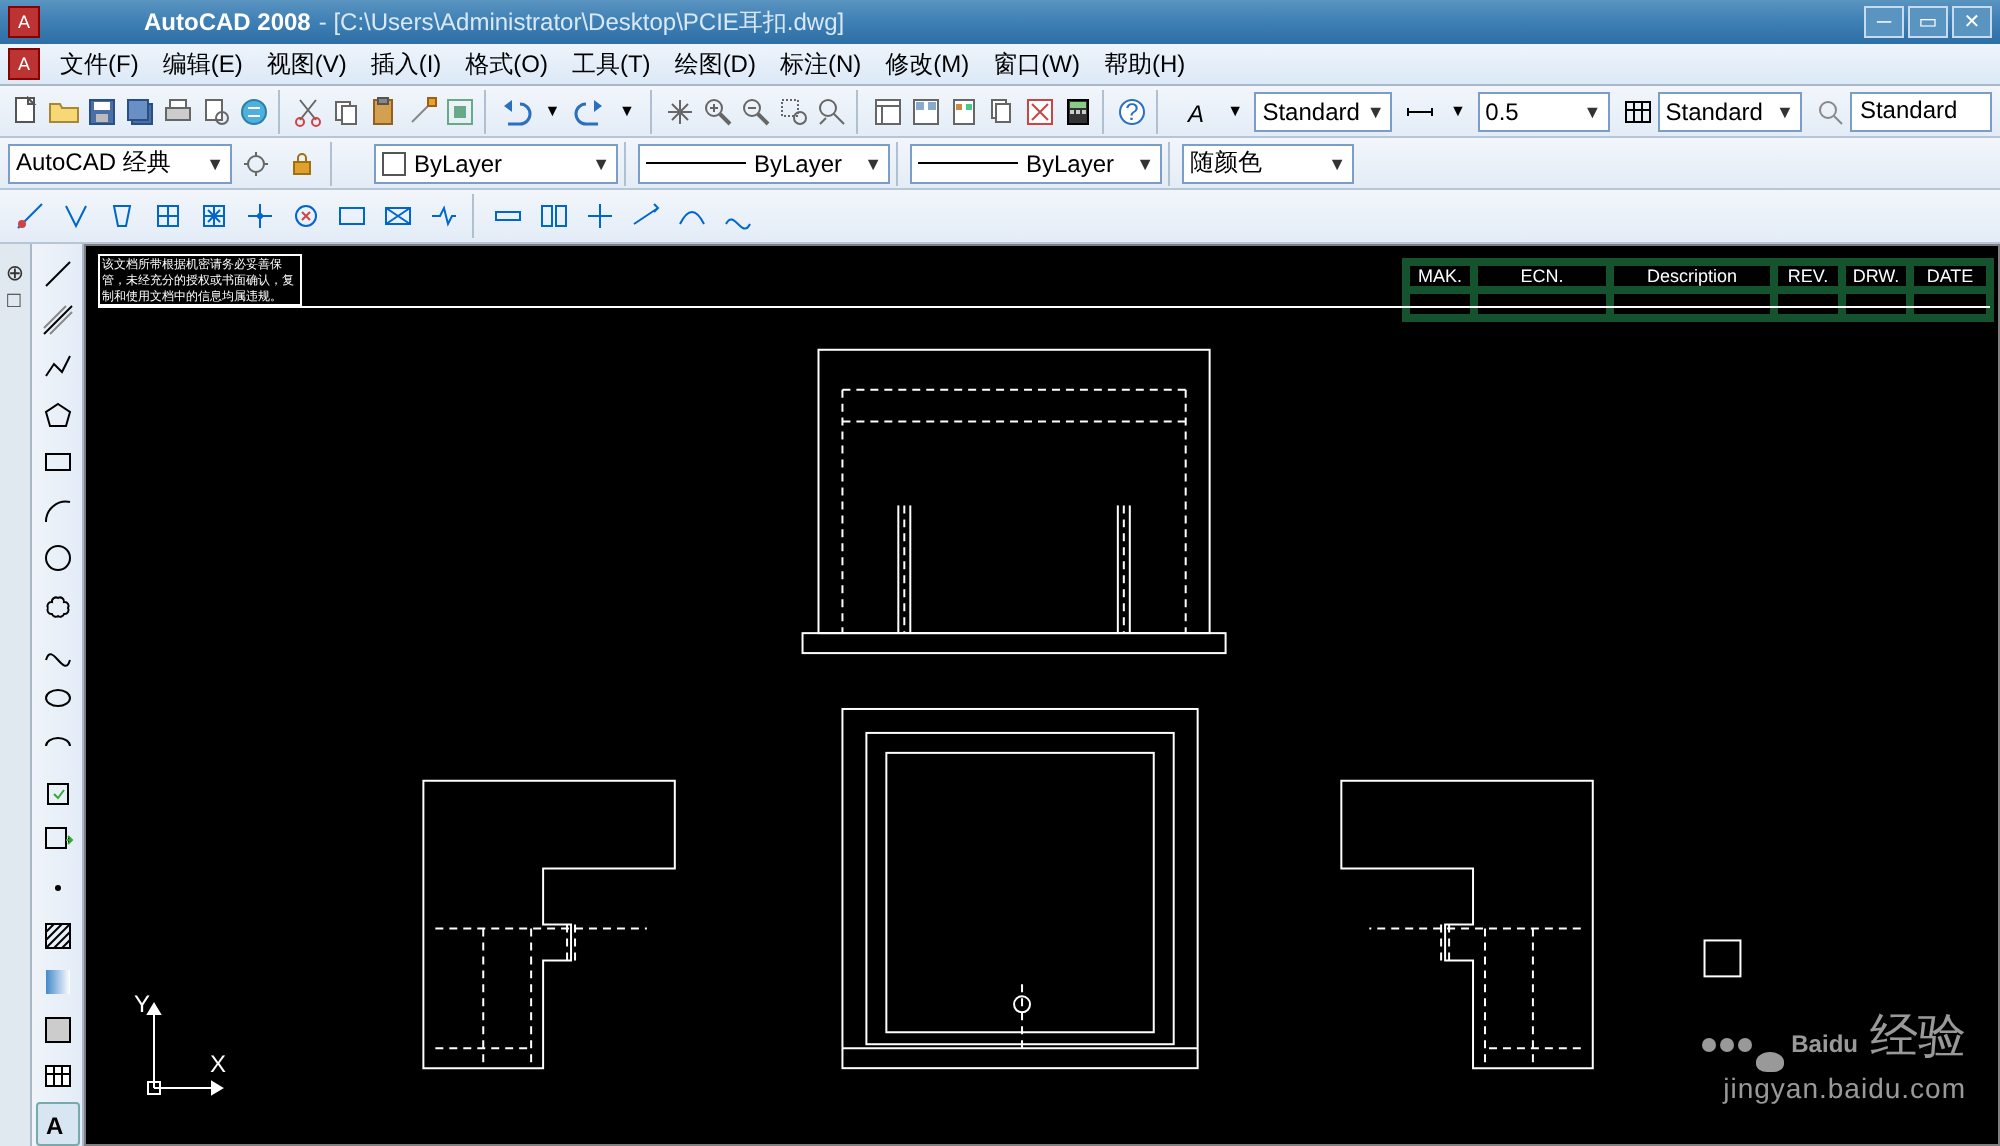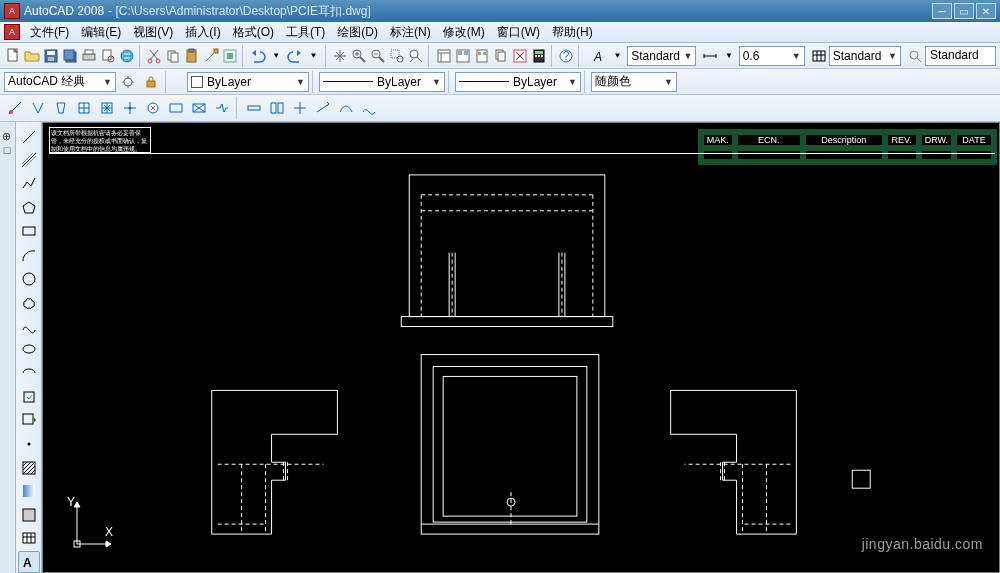--- a/index.html
+++ b/index.html
@@ -1,19 +1,19 @@
 <!DOCTYPE html>
 <html><head>
 <meta charset="utf-8">
 <style>
 * { margin:0; padding:0; box-sizing:border-box; font-family:"Microsoft YaHei","SimSun",Arial,sans-serif; font-size:12px; user-select:none; }
 body { width:1000px; height:573px; background:#fff; overflow:hidden; position:relative; }
 .titlebar { height:22px; background:linear-gradient(#5a94c0,#3e7fb4 50%,#2d6ea6); display:flex; align-items:center; padding:2px 4px; color:#fff; }
 .titlebar .icon { width:16px; height:16px; background:#b33; display:inline-block; margin-right:4px; border:1px solid #800; font-size:9px; line-height:14px; text-align:center; color:#fff;}
-.titlebar .appname { color:#fff; font-weight:normal; }
+.titlebar .appname { color:#fff; font-weight:bold;margin-left:48px; }
 .titlebar .path { color:#d9e8f5; margin-left:4px; }
 .wincontrols { margin-left:auto; display:flex; gap:2px; }
 .wincontrols div { width:20px; height:16px; background:#5a94c0; border:1px solid #c7dbef; display:flex; align-items:center; justify-content:center; color:#fff; font-size:10px; cursor:pointer; }
 .menubar { height:21px; background:linear-gradient(#eef4fb,#dce9f7); display:flex; align-items:center; border-bottom:1px solid #a8b8c8; }
 .docicon { width:16px; height:16px; margin:0 4px; background:#b33; border:1px solid #800; font-size:9px; line-height:14px; text-align:center; color:#fff; }
 .menuitem { padding:4px 6px; color:#000; cursor:pointer; }
 .helpbox { margin-left:auto; width:140px; height:17px; background:#fff; border:1px solid #7a9ec9; color:#888; padding:1px 4px; margin-right:6px; }
 .toolbar { height:26px; background:linear-gradient(#f2f6fb,#e3ecf7); display:flex; align-items:center; border-bottom:1px solid #b6c6d6; padding:1px 4px; gap:1px; }
 .tbtn { width:22px; height:22px; display:flex; align-items:center; justify-content:center; cursor:pointer; border:1px solid transparent; border-radius:2px; }
 .tbtn svg, .sbtn svg { width:16px; height:16px; }
@@ -31,21 +31,21 @@
 .canvas { flex:1; background:#000; position:relative; overflow:hidden; border:1px solid #808080; }
 .ucs { position:absolute; left:22px; bottom:18px; }
 .watermark { position:absolute; right:16px; bottom:20px; color:rgba(255,255,255,0.6); text-align:right; font-family:Arial,sans-serif; }
 .watermark .brand { font-size:28px; font-weight:bold; display:flex; align-items:baseline; justify-content:flex-end; }
 .watermark .paw { display:inline-flex; gap:2px; margin-right:4px; }
 .watermark .paw span { width:7px; height:7px; background:rgba(255,255,255,0.6); border-radius:50%; display:inline-block; }
 .watermark .paw span.big { width:14px; height:10px; border-radius:50% 50% 40% 40%; margin-top:5px; }
 .watermark .cn { font-size:24px; font-weight:normal; margin-left:6px; }
 .watermark .url { font-size:14px; margin-top:2px; letter-spacing:0.5px; }
 .drawing-table { position:absolute; right:2px; top:6px; border-collapse:collapse; }
-.drawing-table td { border:6px solid #14532d; color:#fff; font-size:9px; text-align:center; height:14px; padding:0 3px; }
+.drawing-table td { border:4px solid #14532d; color:#fff; font-size:9px; text-align:center; height:14px; padding:0 3px; }
 .note-box { position:absolute; left:4px; top:6px; width:102px; height:26px; border:1px solid #fff; color:#fff; font-size:6px; line-height:8px; padding:1px; overflow:hidden;}
 line.d { stroke-dasharray:4 3; }
 .express-bar { height:27px; background:linear-gradient(#f2f6fb,#e3ecf7); display:flex; align-items:center; border-bottom:1px solid #b6c6d6; padding:1px 4px; gap:1px; }
 </style>
 </head>
 <body>
 
 <div class="titlebar">
   <span class="icon">A</span>
   <span class="appname">AutoCAD 2008</span>
@@ -265,21 +265,21 @@
   <div style="width:4px"></div>
   <div class="tbtn">
       <svg viewBox="0 0 16 16">
         <path d="M2 8h12M2 6v4M14 6v4" stroke="#000"></path>
       </svg>
     </div>
   <div class="tbtn">
       <span style="font-size:8px">▼</span>
     </div>
   <div class="dropdown" style="width:84px">
-      <span>0.6</span>
+      <span>0.5</span>
       <span class="arrow">▼</span>
     </div>
   <div style="width:4px"></div>
   <div class="tbtn">
       <svg viewBox="0 0 16 16">
         <rect x="2" y="3" width="12" height="10" fill="none" stroke="#000"></rect>
         <path d="M2 7h12M6 3v10M10 3v10" stroke="#000"></path>
       </svg>
     </div>
   <div class="dropdown" style="width:92px">
@@ -622,16 +622,27 @@
         <path d="M46 50l-5 -3v6z" fill="#fff"></path>
         <line x1="12" y1="50" x2="12" y2="8"></line>
         <path d="M12 8l-3 5h6z" fill="#fff"></path>
         <rect x="9" y="47" width="6" height="6"></rect>
       </g>
       <text x="40" y="42" fill="#fff" font-size="11">X</text>
       <text x="2" y="12" fill="#fff" font-size="11">Y</text>
     </svg>
 
     <div class="watermark">
+      <div class="brand">
+        <span class="paw">
+            <span></span>
+            <span></span>
+            <span></span>
+            <span class="big" style="position:relative;top:2px"></span>
+          </span>
+        <span>Bai</span>
+          <span style="color:rgba(255,255,255,0.6)">du</span>
+        <span class="cn">经验</span>
+      </div>
       <div class="url">jingyan.baidu.com</div>
     </div>
   </div>
 </div>
 
 </body></html>

